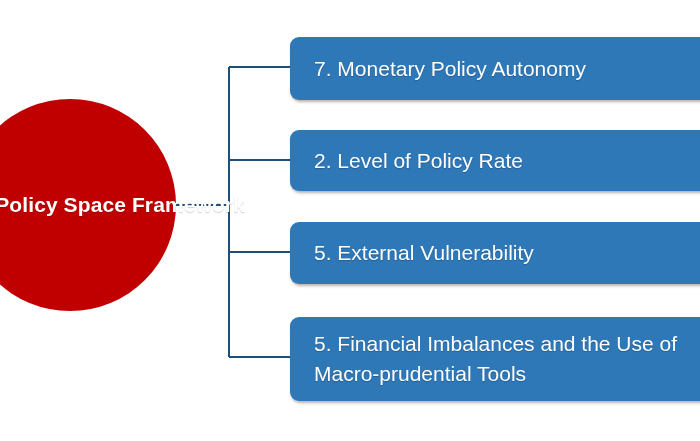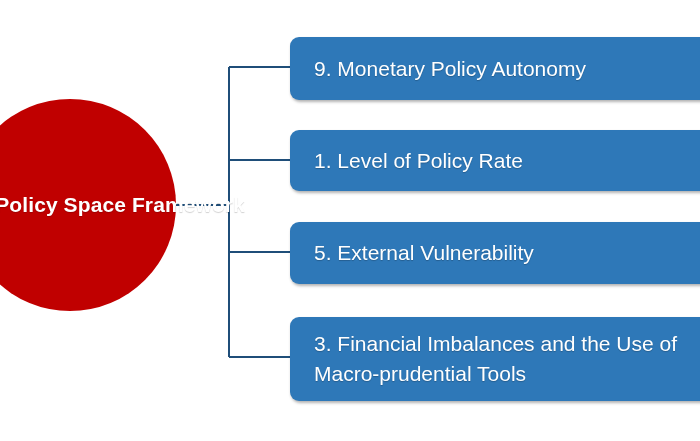--- a/index.html
+++ b/index.html
@@ -100,29 +100,29 @@
     </g>
   </svg>
 
   <div class="root-node">
     <div class="root-label">Monetary
 Policy Space
 Framework</div>
   </div>
 
   <div class="branch-box" id="box-0">
-    <div class="branch-label">9.  Monetary Policy Autonomy</div>
+    <div class="branch-label">7.  Monetary Policy Autonomy</div>
   </div>
 
   <div class="branch-box" id="box-1">
-    <div class="branch-label">1.  Level of Policy Rate</div>
+    <div class="branch-label">2.  Level of Policy Rate</div>
   </div>
 
   <div class="branch-box" id="box-2">
     <div class="branch-label">5.  External Vulnerability</div>
   </div>
 
   <div class="branch-box" id="box-3">
-    <div class="branch-label">3.  Financial Imbalances and the Use of
+    <div class="branch-label">5.  Financial Imbalances and the Use of
      Macro-prudential Tools</div>
   </div>
 
 </div>
 
 </body></html>

